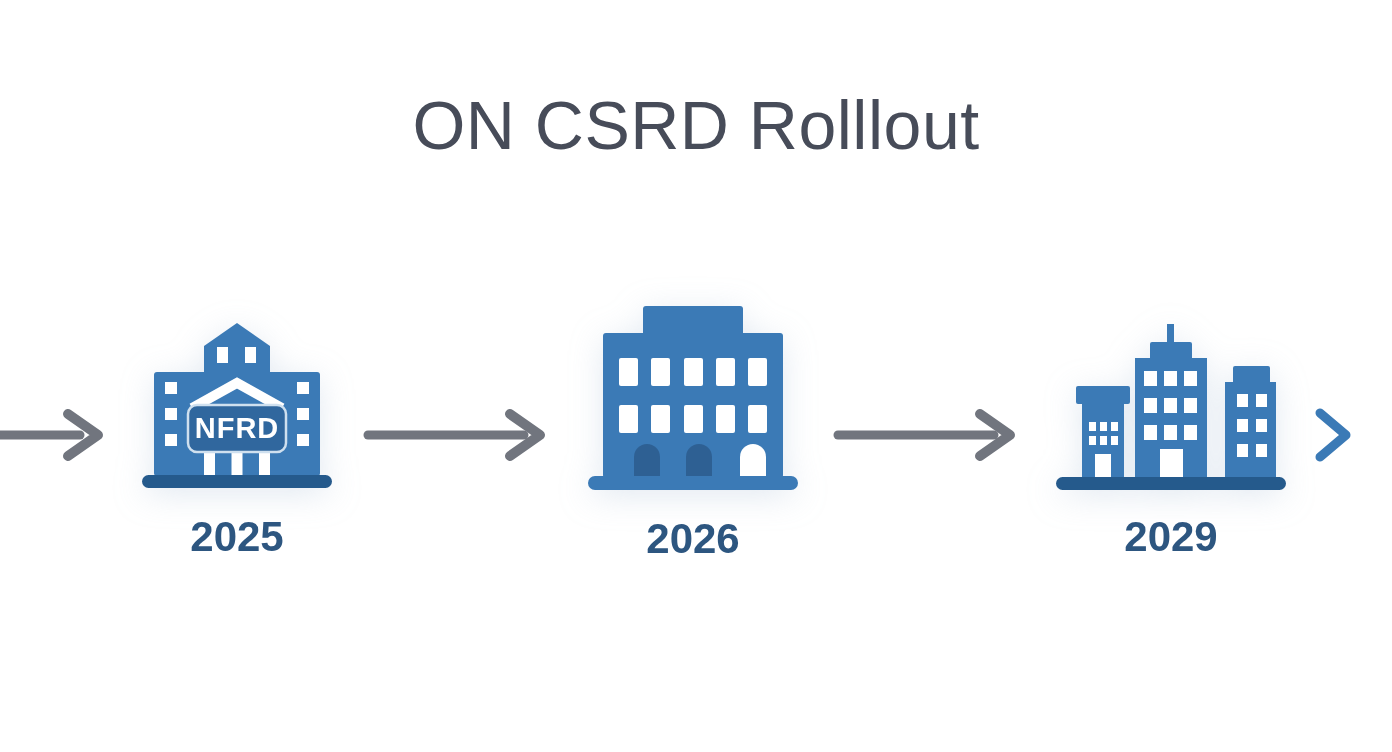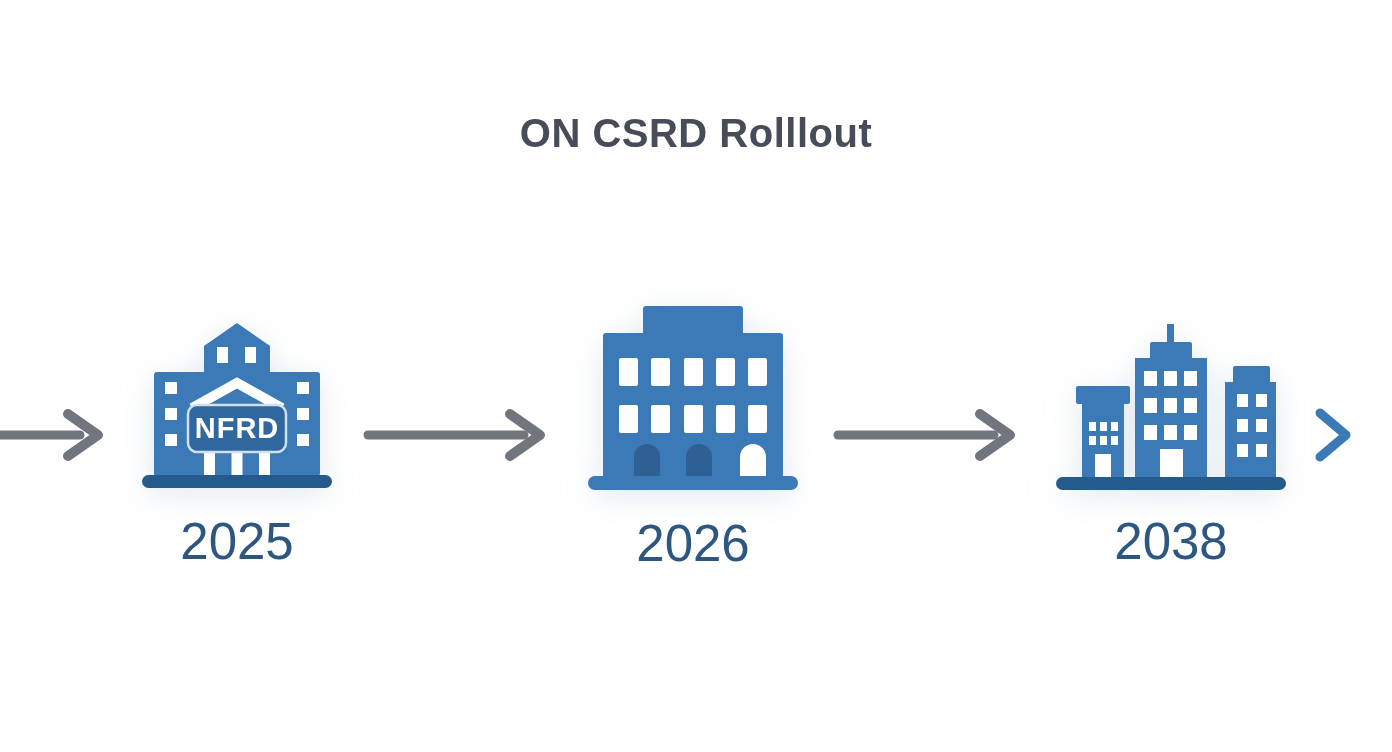--- a/index.html
+++ b/index.html
@@ -8,42 +8,41 @@
     background: #ffffff;
     font-family: "Liberation Sans", sans-serif;
     overflow: hidden;
   }
   .canvas { position: relative; width: 1392px; height: 752px; background:#ffffff; }
 
   .page-title {
     position: absolute;
     top: 86px; left: 0; width: 100%;
     text-align: center;
-    font-size: 40px;
-    font-weight: 700;
+    font-size: 68px;
+    font-weight: 400;
     letter-spacing: 0.5px;
     color: #474c59;
-    margin-top: 25px;
   }
 
   .milestone {
     position: absolute;
     display: flex;
     flex-direction: column;
     align-items: center;
   }
   .m-2025 { left: 142px; top: 320px; width: 190px; }
   .m-2026 { left: 588px; top: 306px; width: 210px; }
   .m-2029 { left: 1056px; top: 318px; width: 230px; }
 
   .icon-wrap { filter: drop-shadow(0 6px 16px rgba(150,175,205,0.28)); }
 
   .year-label {
-    font-size: 51px;
-    font-weight: 400;
+    font-size: 42px;
+    font-weight: 700;
     color: #2d5680;
     line-height: 1;
   }
   .m-2025 .year-label { margin-top: 22px; }
   .m-2026 .year-label { margin-top: 24px; }
   .m-2029 .year-label { margin-top: 22px; }
 
   .connector { position: absolute; }
   .arrow-in { left: 0; top: 405px; }
   .arrow-1  { left: 362px; top: 405px; }
@@ -180,21 +179,21 @@
         <rect x="181" y="76" width="11" height="13" fill="#ffffff"></rect>
         <rect x="200" y="76" width="11" height="13" fill="#ffffff"></rect>
         <rect x="181" y="101" width="11" height="13" fill="#ffffff"></rect>
         <rect x="200" y="101" width="11" height="13" fill="#ffffff"></rect>
         <rect x="181" y="126" width="11" height="13" fill="#ffffff"></rect>
         <rect x="200" y="126" width="11" height="13" fill="#ffffff"></rect>
 
         <rect x="0" y="159" width="230" height="13" rx="6.5" fill="#255a8c"></rect>
       </svg>
     </div>
-    <div class="year-label">2038</div>
+    <div class="year-label">2029</div>
   </div>
 
   <div class="connector chevron-next">
     <svg width="48" height="60" viewBox="0 0 48 60">
       <polyline points="10,8 36,30 10,52" fill="none" stroke="#3b7ab6" stroke-width="9" stroke-linecap="round" stroke-linejoin="round"></polyline>
     </svg>
   </div>
 
 </div>
 

